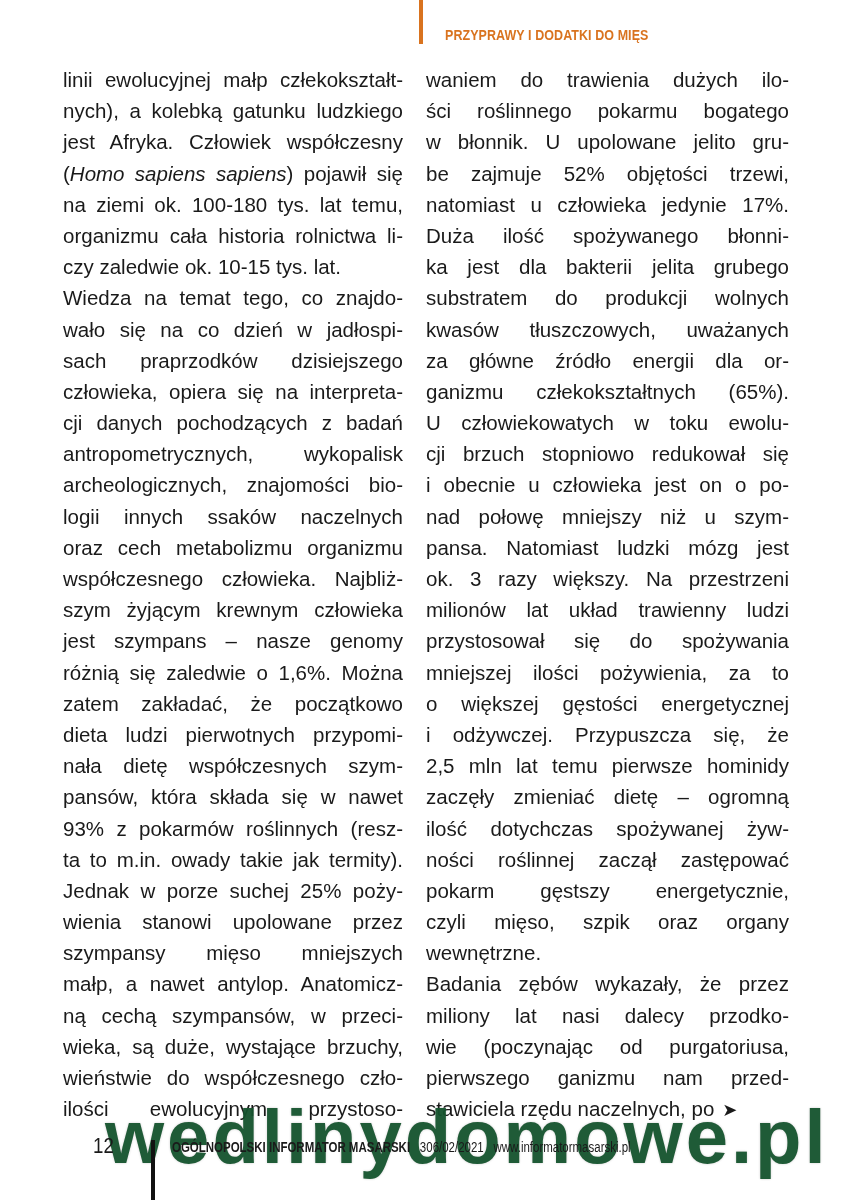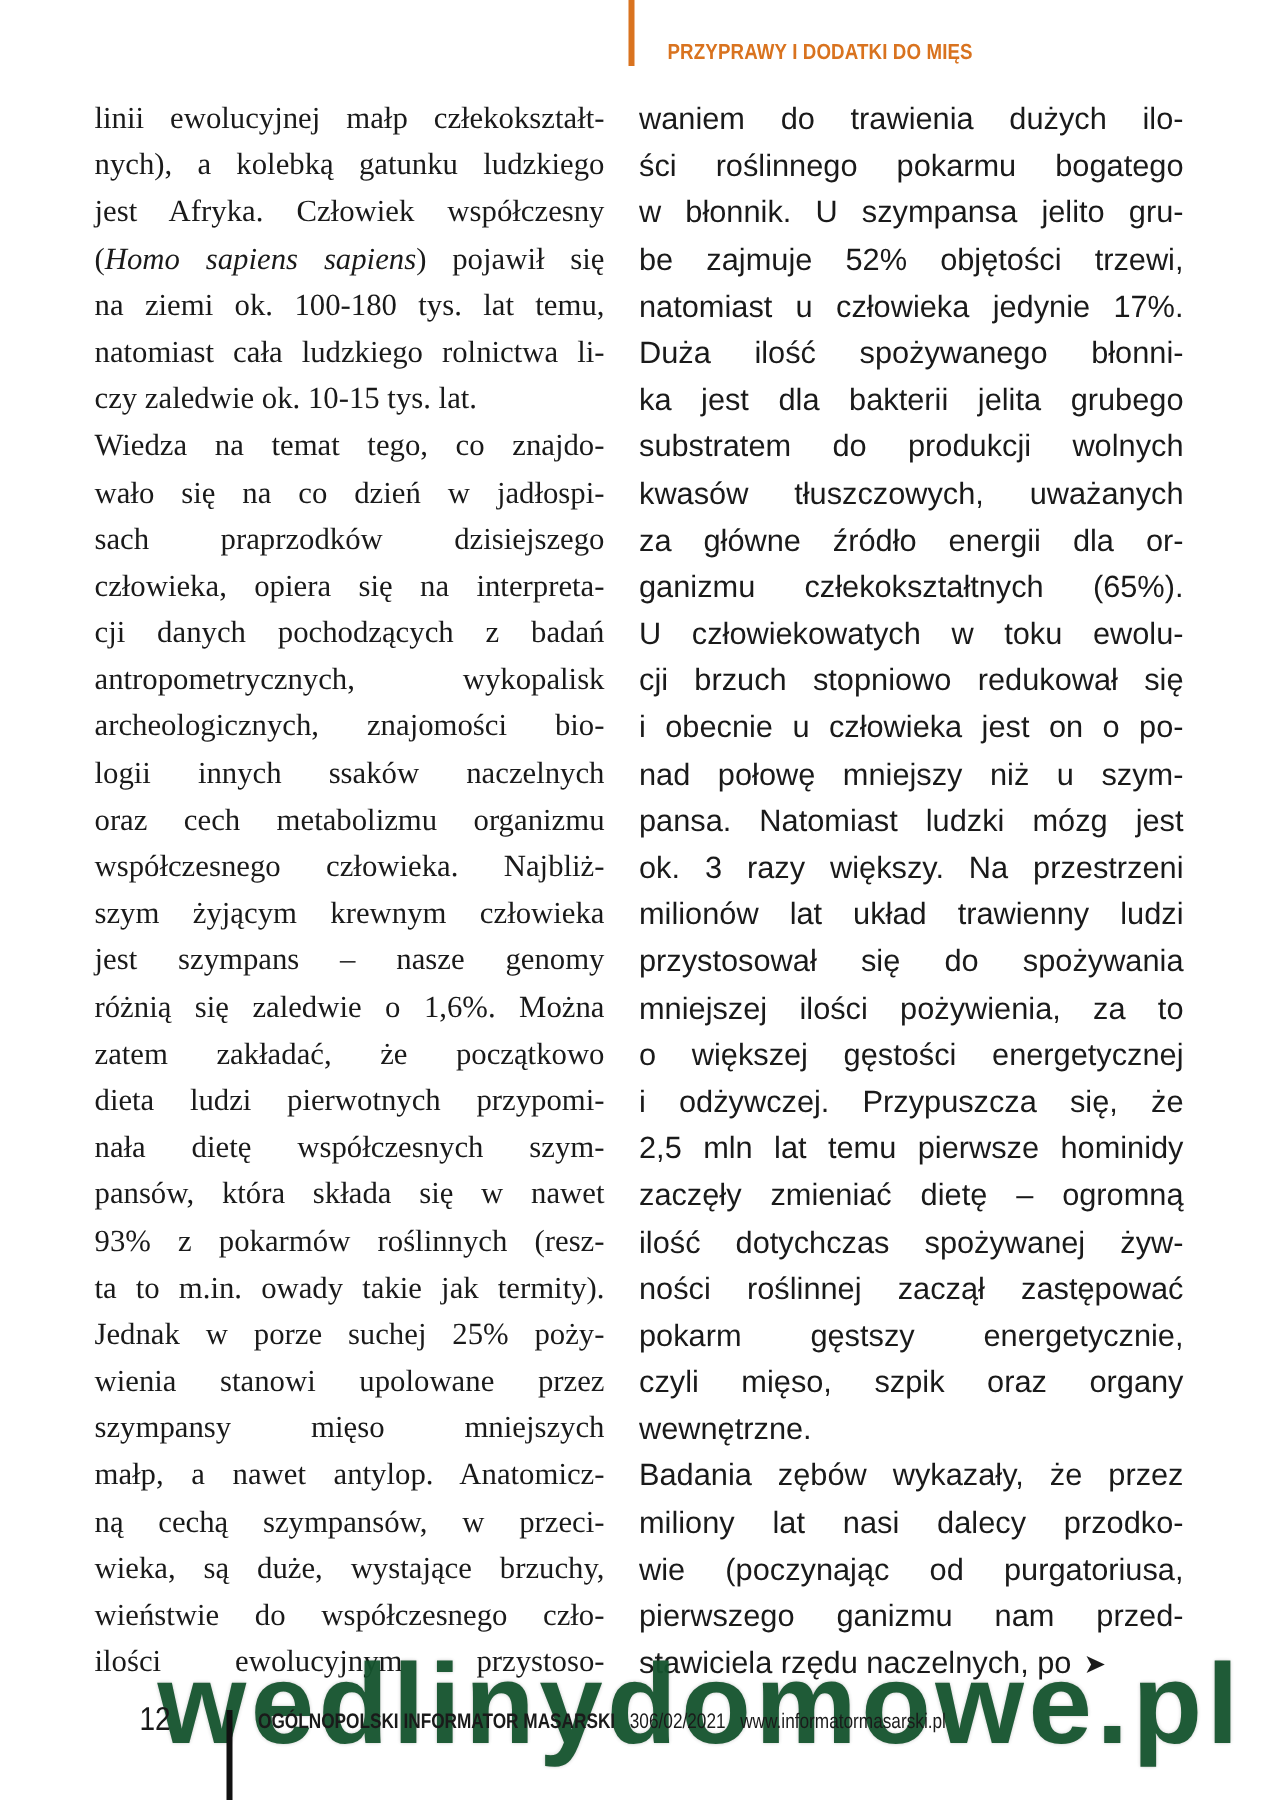--- a/index.html
+++ b/index.html
@@ -14,21 +14,21 @@
     .section-title {
       position: absolute; left: 445px; top: 27px;
       font-family: "Liberation Sans", sans-serif; font-weight: bold;
       font-size: 14.5px; color: #d9731f; letter-spacing: 0.1px;
       transform: scaleX(0.86); transform-origin: left center; white-space: nowrap;
     }
     .col {
       position: absolute; top: 64px;
       font-size: 20.5px; line-height: 31.2px;
     }
-    .col-left { left: 63px; width: 340px; font-family: Liberation Serif, serif; }
+    .col-left { left: 63px; width: 340px; }
     .col-right { left: 426px; width: 363px; }
     .line {
       display: block; text-align: justify; text-align-last: justify;
       white-space: nowrap; overflow: visible; height: 31.2px;
     }
     .line.last { text-align-last: left; }
     .line .it { font-style: italic; }
     .arrow {
       display: inline-block; margin-left: 8px; font-size: 18px;
     }
@@ -61,21 +61,21 @@
 
 <div class="section-bar"></div>
 <div class="section-title">PRZYPRAWY I DODATKI DO MIĘS</div>
 
 <div class="col col-left">
   <span class="line">linii ewolucyjnej małp człekokształt-</span>
   <span class="line">nych), a kolebką gatunku ludzkiego</span>
   <span class="line">jest Afryka. Człowiek współczesny</span>
   <span class="line"><span>(</span><span class="it">Homo sapiens sapiens</span><span>) pojawił się</span></span>
   <span class="line">na ziemi ok. 100-180 tys. lat temu,</span>
-  <span class="line">natomiast cała ludzkiego rolnictwa li-</span>
+  <span class="line">organizmu cała historia rolnictwa li-</span>
   <span class="line last">czy zaledwie ok. 10-15 tys. lat.</span>
   <span class="line">Wiedza na temat tego, co znajdo-</span>
   <span class="line">wało się na co dzień w jadłospi-</span>
   <span class="line">sach praprzodków dzisiejszego</span>
   <span class="line">człowieka, opiera się na interpreta-</span>
   <span class="line">cji danych pochodzących z badań</span>
   <span class="line">antropometrycznych, wykopalisk</span>
   <span class="line">archeologicznych, znajomości bio-</span>
   <span class="line">logii innych ssaków naczelnych</span>
   <span class="line">oraz cech metabolizmu organizmu</span>
@@ -95,21 +95,21 @@
   <span class="line">małp, a nawet antylop. Anatomicz-</span>
   <span class="line">ną cechą szympansów, w przeci-</span>
   <span class="line">wieka, są duże, wystające brzuchy,</span>
   <span class="line">wieństwie do współczesnego czło-</span>
   <span class="line">ilości ewolucyjnym przystoso-</span>
 </div>
 
 <div class="col col-right">
   <span class="line">waniem do trawienia dużych ilo-</span>
   <span class="line">ści roślinnego pokarmu bogatego</span>
-  <span class="line">w błonnik. U szympansa jelito gru-</span>
+  <span class="line">w błonnik. U upolowane jelito gru-</span>
   <span class="line">be zajmuje 52% objętości trzewi,</span>
   <span class="line">natomiast u człowieka jedynie 17%.</span>
   <span class="line">Duża ilość spożywanego błonni-</span>
   <span class="line">ka jest dla bakterii jelita grubego</span>
   <span class="line">substratem do produkcji wolnych</span>
   <span class="line">kwasów tłuszczowych, uważanych</span>
   <span class="line">za główne źródło energii dla or-</span>
   <span class="line">ganizmu człekokształtnych (65%).</span>
   <span class="line">U człowiekowatych w toku ewolu-</span>
   <span class="line">cji brzuch stopniowo redukował się</span>

